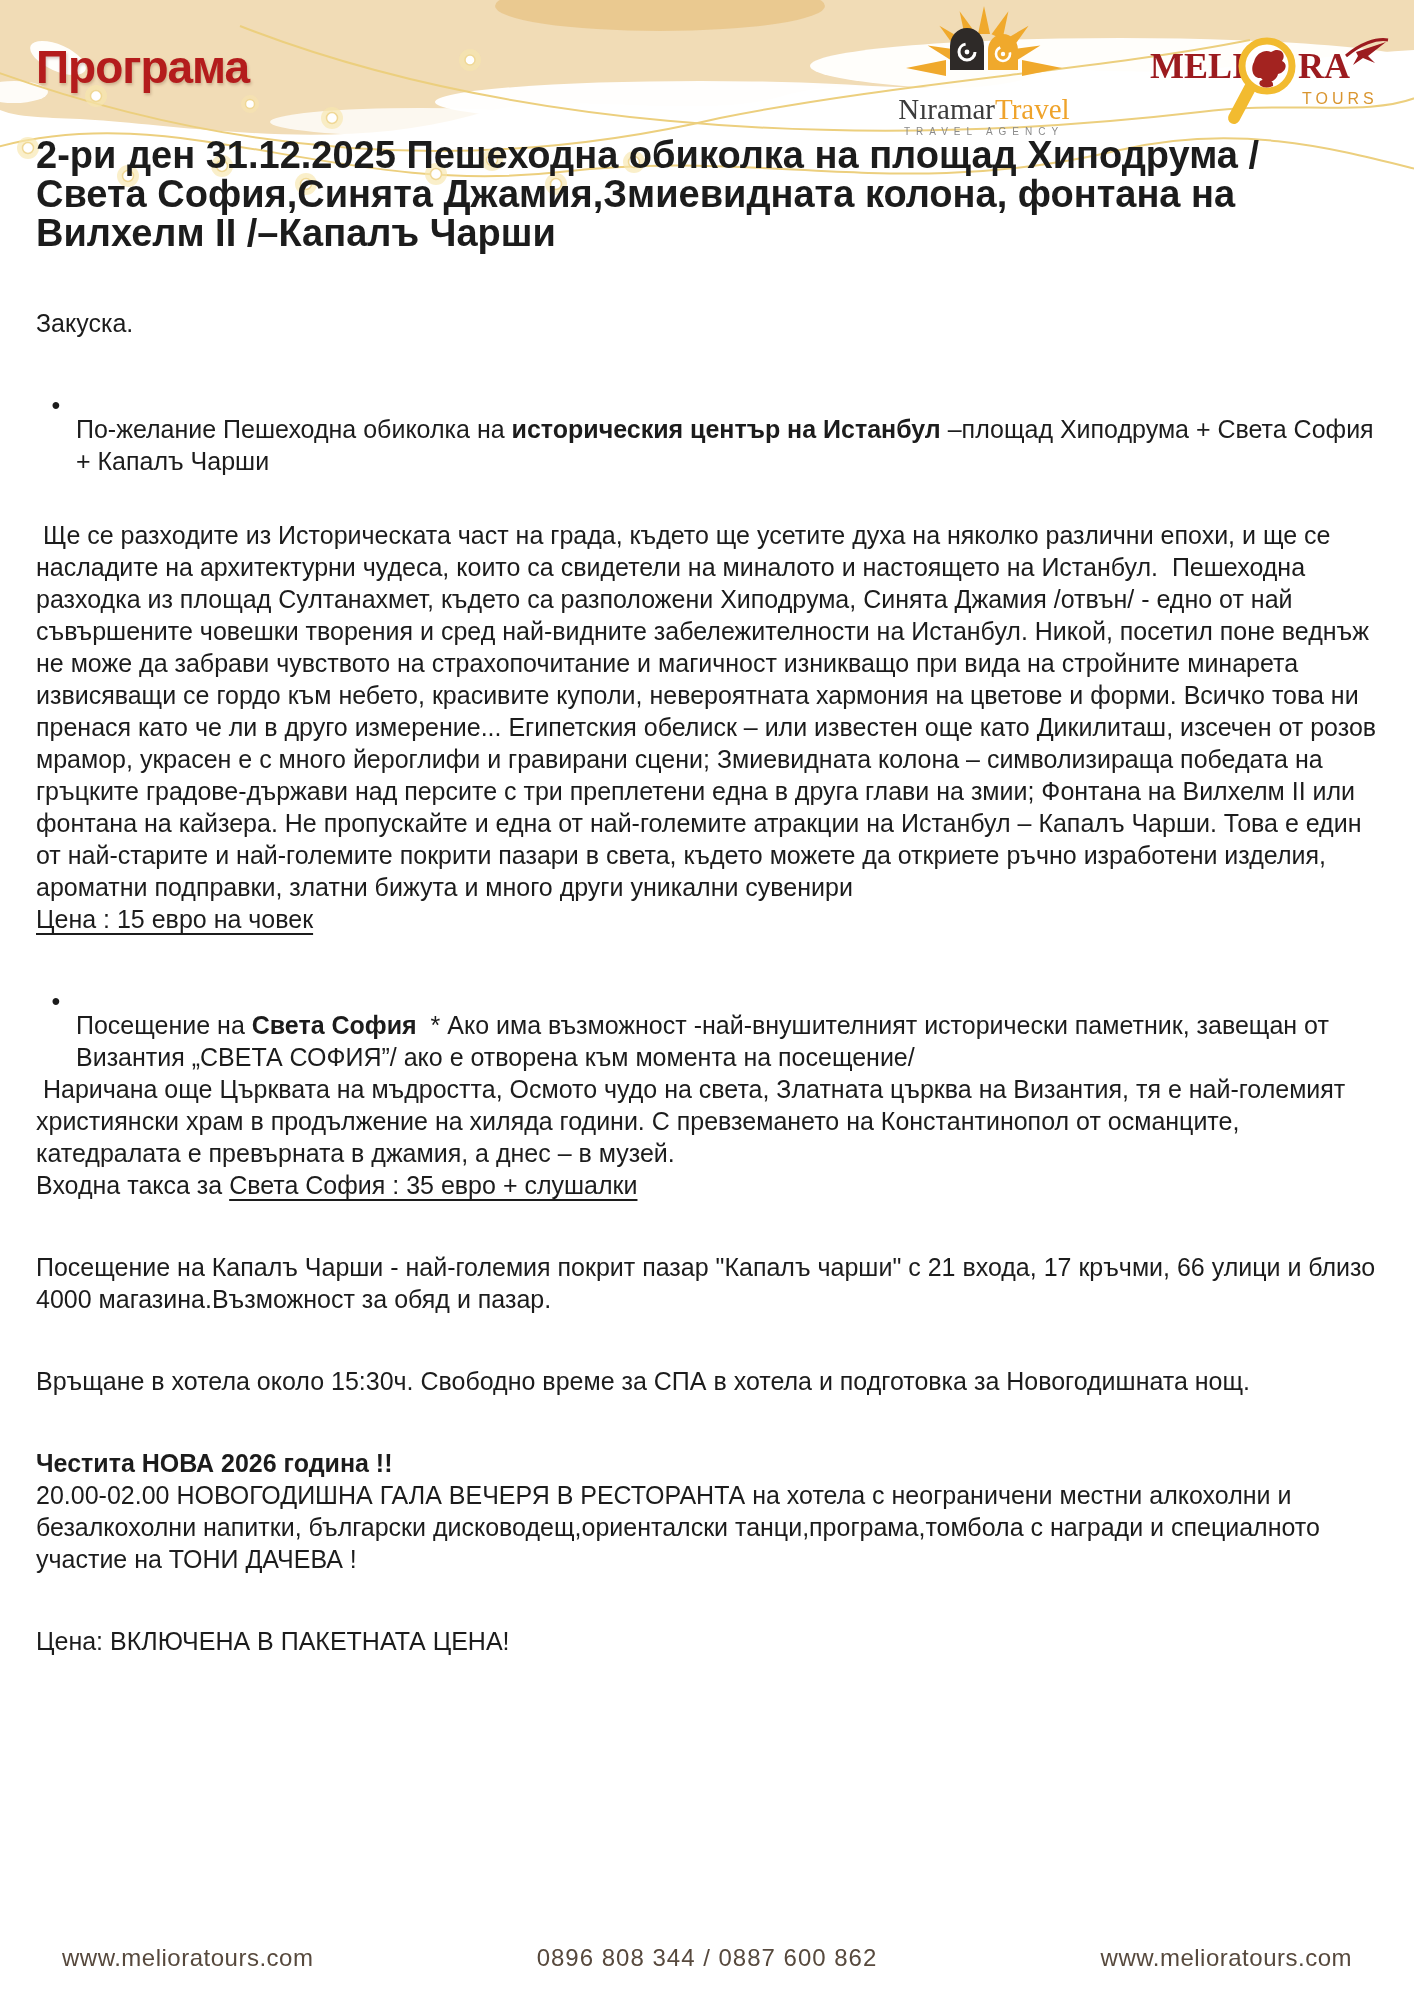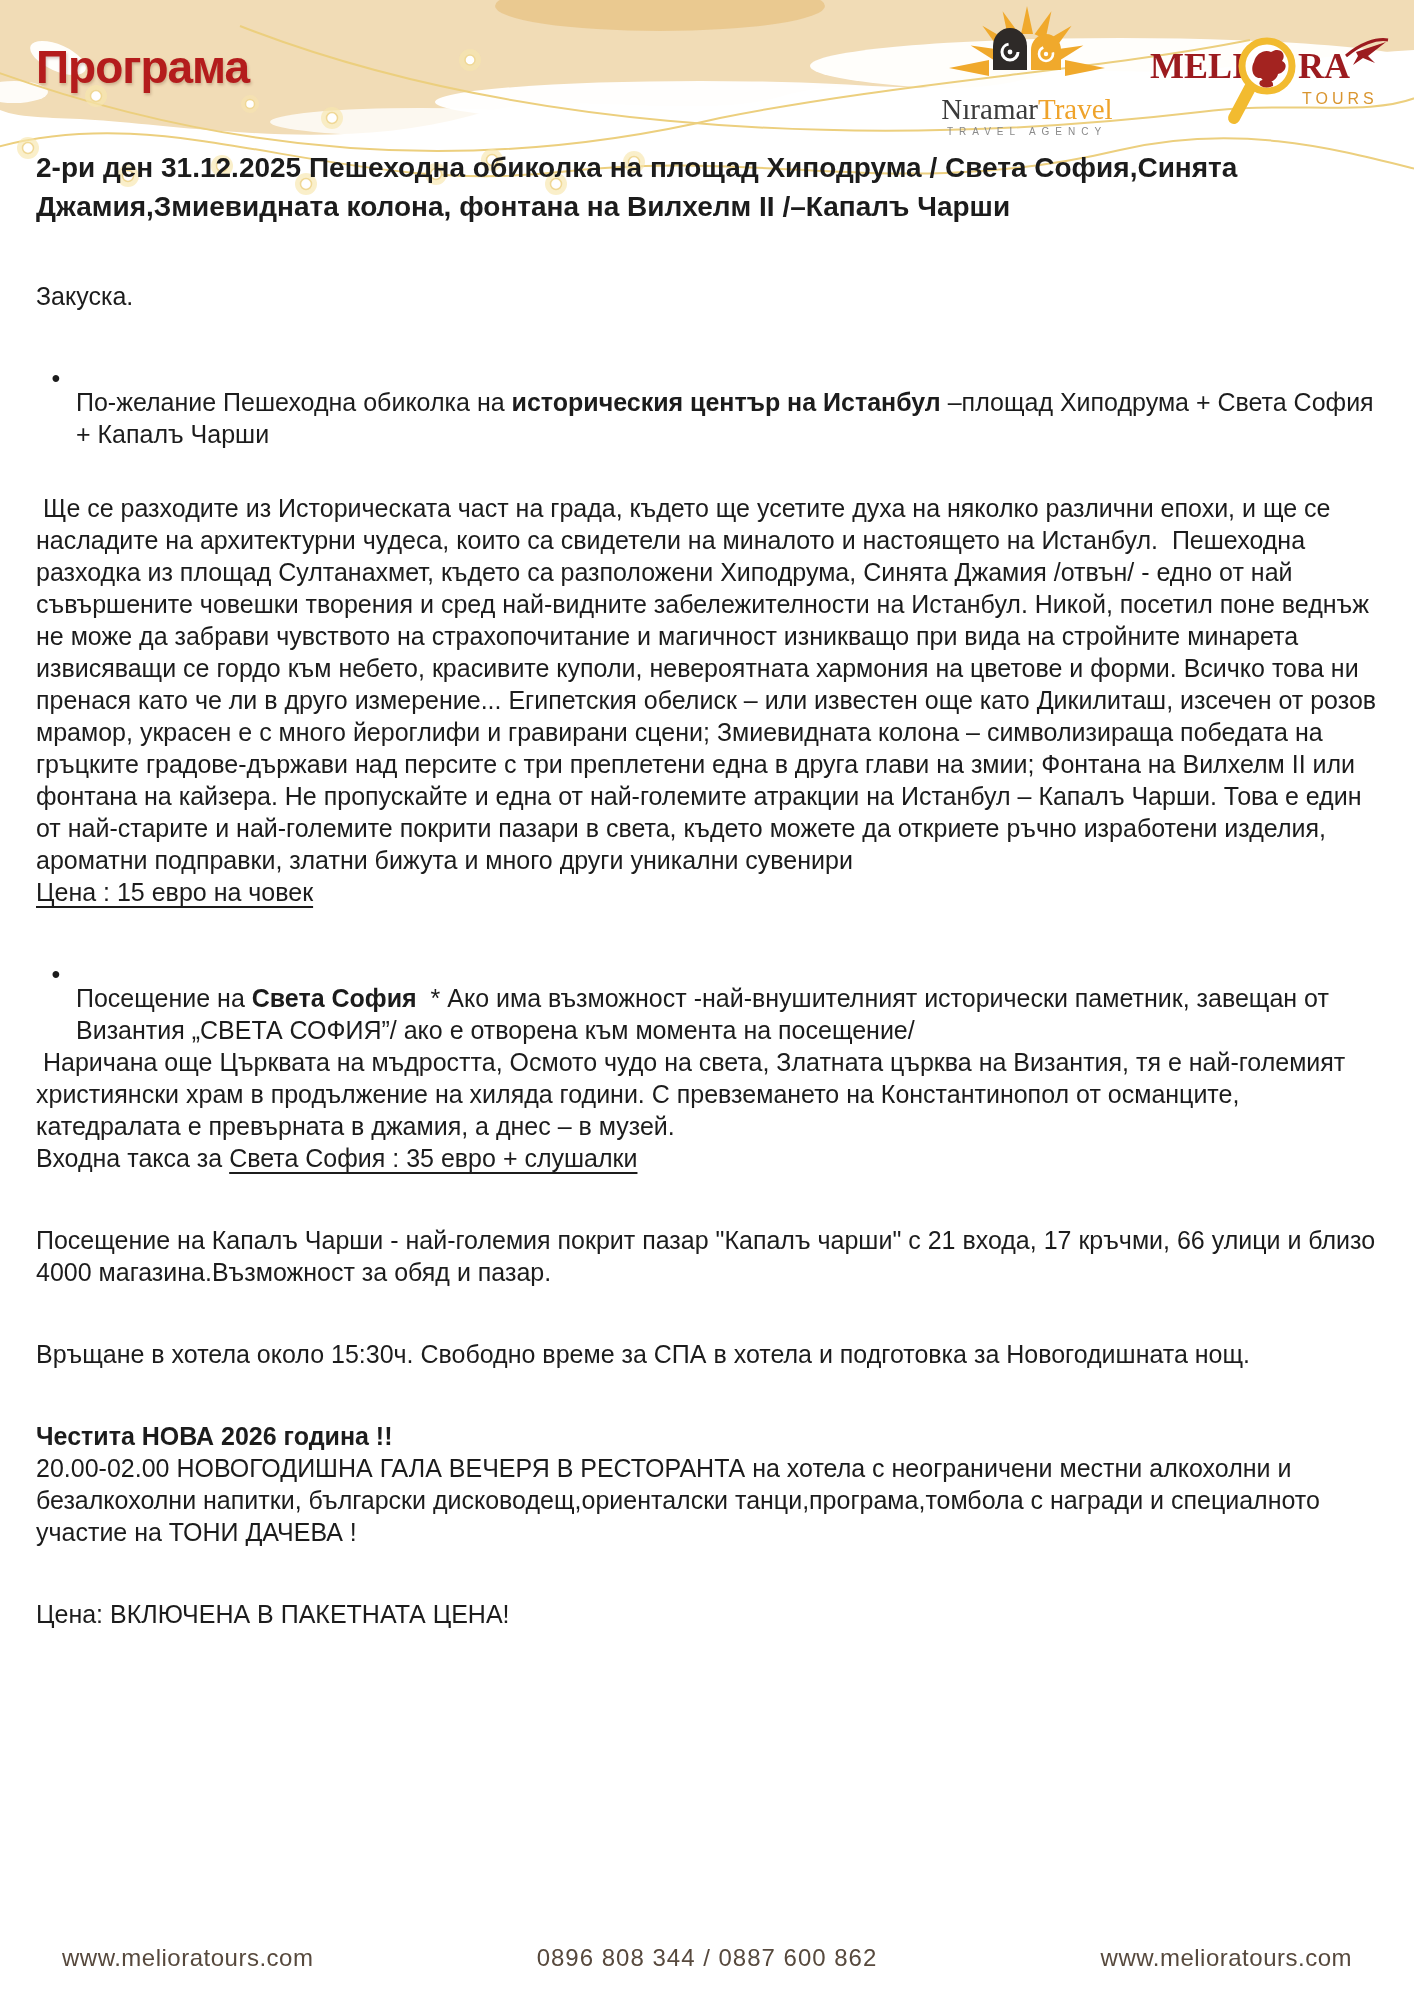--- a/index.html
+++ b/index.html
@@ -14,37 +14,37 @@
   .header-bg {
     position:absolute; top:0; left:0; width:1414px; height:196px;
     pointer-events:none; z-index:0;
   }
   .page-title {
     position:absolute; left:36px; top:20px; z-index:2;
     font-size:46px; font-weight:bold; letter-spacing:-1px;
     color:#b41c1c; text-shadow:1px 2px 3px rgba(90,40,20,.25);margin-top:20px;
   }
   .niramar-logo {
-    position:absolute; left:891px; top:4px; width:272px; z-index:2;
+    position:absolute; left:848px; top:4px; width:272px; z-index:2;
     text-align:center;
   }
   .niramar-name {
     font-family:"Liberation Serif", serif; font-size:29px; line-height:30px;
     color:#3c3c3c; margin-top:-2px;
   }
   .niramar-name .travel { color:#efa32b; }
   .niramar-sub {
     font-size:10px; letter-spacing:6px; color:#8a8a8a; margin-top:2px;
   }
   .meliora-logo { position:absolute; left:1150px; top:26px; z-index:2; }
 
   
   .content { position:relative; z-index:1; padding:0 36px; }
   .day-heading {
-    margin-top:16px; font-size:28px; line-height:39px; font-weight:bold;
+    margin-top:4px; font-size:38px; line-height:39px; font-weight:bold;
     white-space:pre-wrap;
   }
   .body-text { font-size:25px; line-height:32px; white-space:pre-wrap; }
   .breakfast { margin-top:54px; }
   .bullet { display:flex; margin-top:50px; }
   .bullet .marker { width:40px; text-align:center; flex:0 0 40px; font-size:25px; line-height:32px; }
   .bullet .bullet-body { flex:1;margin-top:24px; }
   .walk-block { margin-top:42px; }
   .underlined { text-decoration:underline; text-underline-offset:5px; text-decoration-thickness:2px; }
   .bullet2 { margin-top:50px; }

